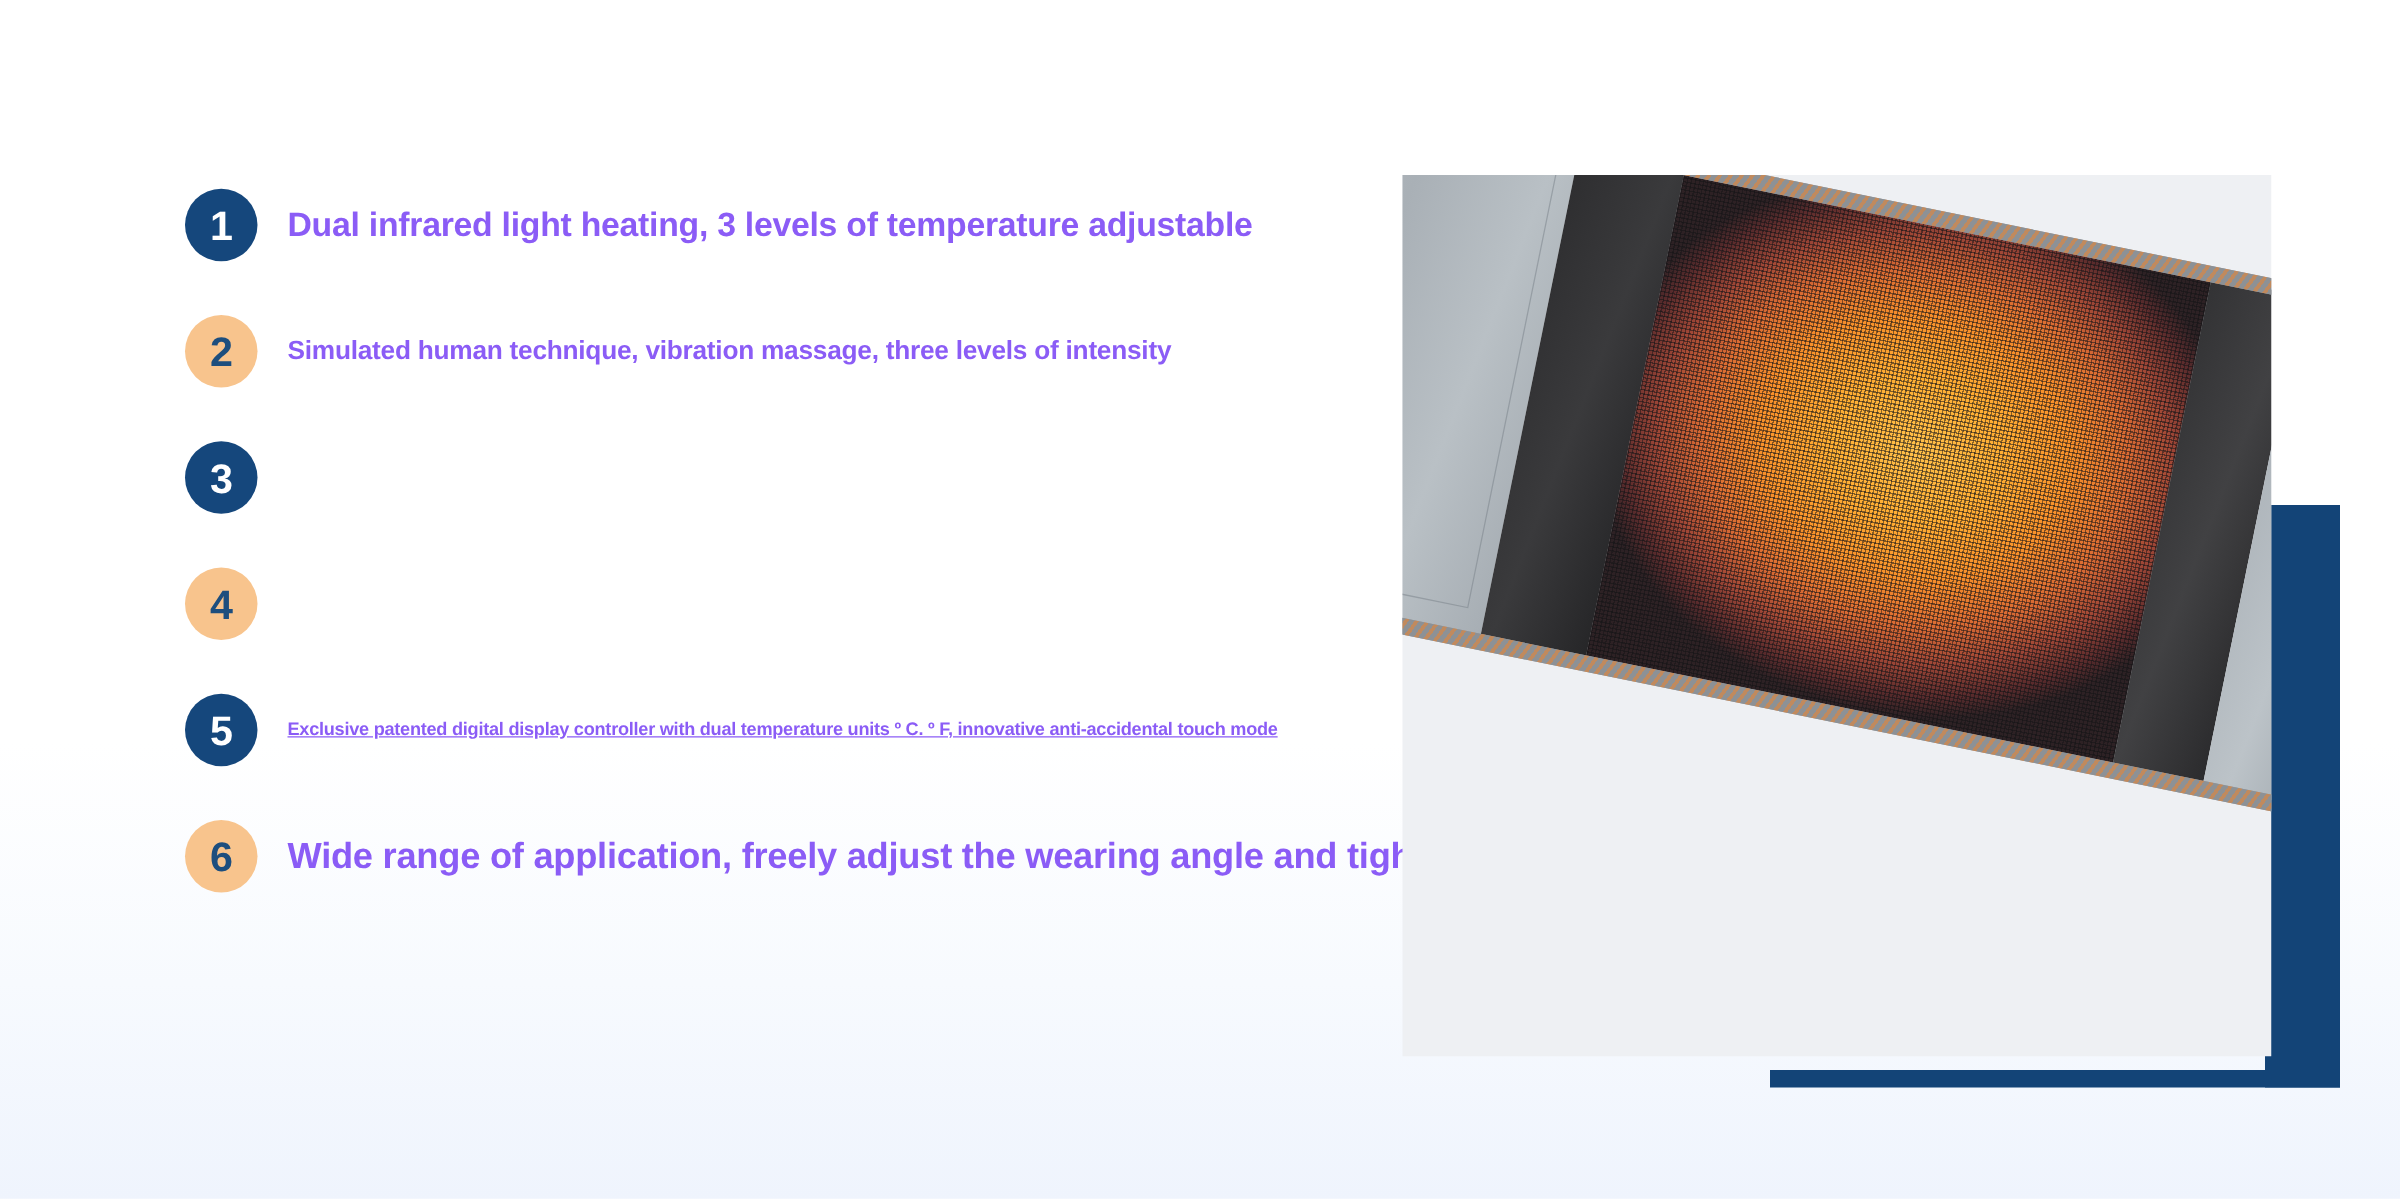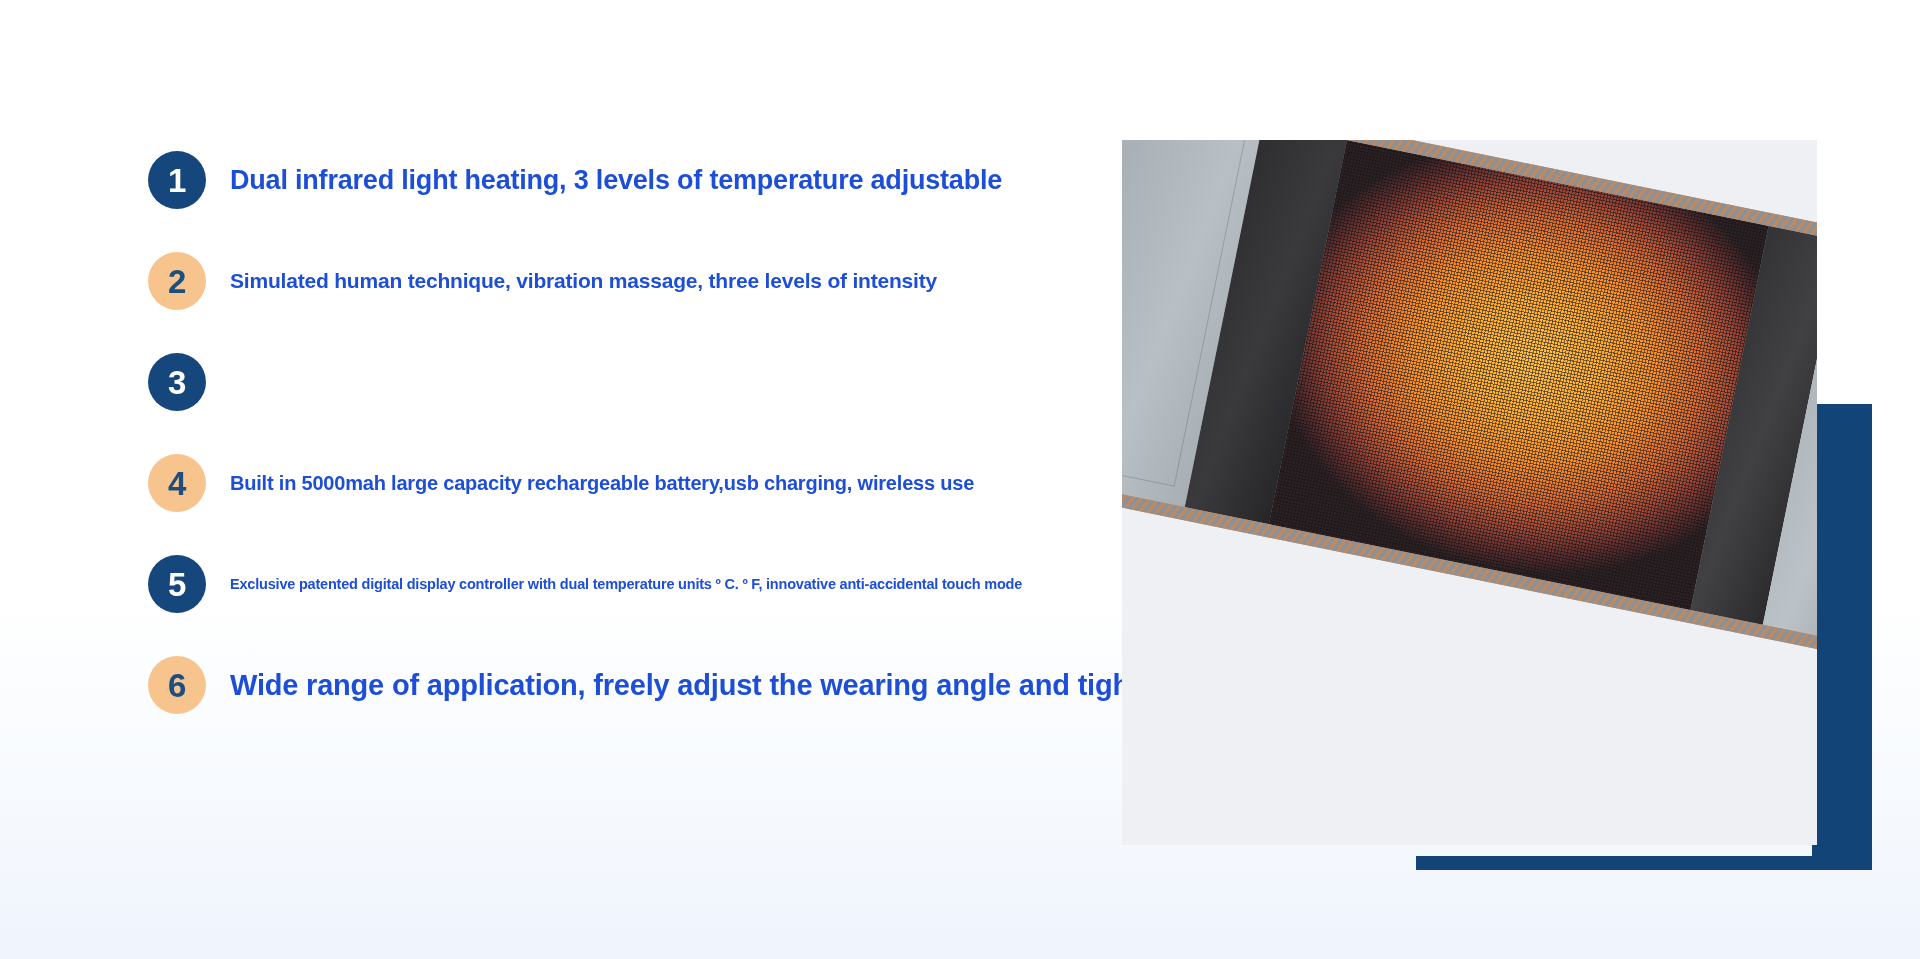--- a/index.html
+++ b/index.html
@@ -48,41 +48,41 @@
   .badge.dark {
     background: #15477c;
     color: #ffffff;
   }
   .badge.light {
     background: #f8c48d;
     color: #1d4e7e;
   }
   .feature-text {
     margin-left: 24px;
-    color: #1d4ed8;
+    color: #8b5cf6;
     font-weight: bold;
     white-space: nowrap;
     letter-spacing: -0.2px;
   }
 
   
   #row-1 { top: 151px; }
   #row-1 .feature-text { font-size: 27px; }
 
   #row-2 { top: 252px; }
   #row-2 .feature-text { font-size: 21px; }
 
   #row-3 { top: 353px; }
   #row-3 .feature-text { font-size: 25px; }
 
   #row-4 { top: 454px; }
   #row-4 .feature-text { font-size: 20px; }
 
   #row-5 { top: 555px; }
-  #row-5 .feature-text { font-size: 14.5px; }
+  #row-5 .feature-text { font-size: 14.5px; text-decoration: underline; }
 
   #row-6 { top: 656px; }
   #row-6 .feature-text { font-size: 29px; }
 
   
   #product-panel {
     position: absolute;
     left: 1122px;
     top: 140px;
     width: 695px;
@@ -215,21 +215,20 @@
   <div class="feature-row" id="row-3">
     <div class="badge dark">
       <span>3</span>
     </div>
   </div>
 
   <div class="feature-row" id="row-4">
     <div class="badge light">
       <span>4</span>
     </div>
-    <div class="feature-text">Built in 5000mah large capacity rechargeable battery,usb charging, wireless use</div>
   </div>
 
   <div class="feature-row" id="row-5">
     <div class="badge dark">
       <span>5</span>
     </div>
     <div class="feature-text">Exclusive patented digital display controller with dual temperature units º C. º F, innovative anti-accidental touch mode</div>
   </div>
 
   <div class="feature-row" id="row-6">

